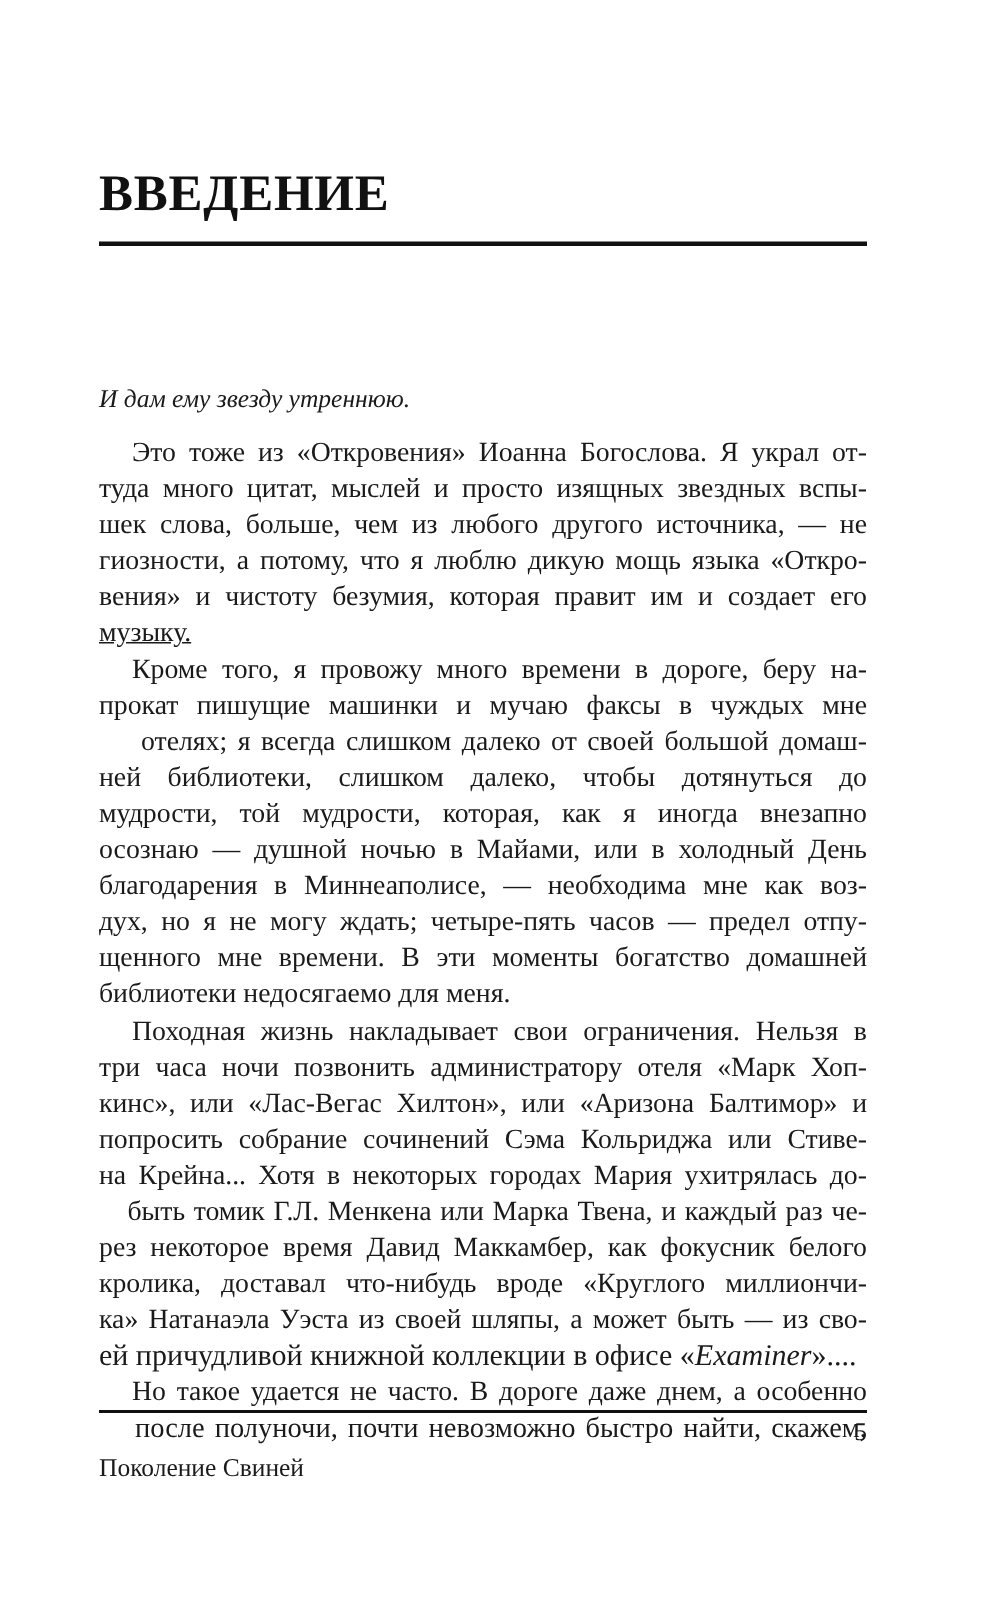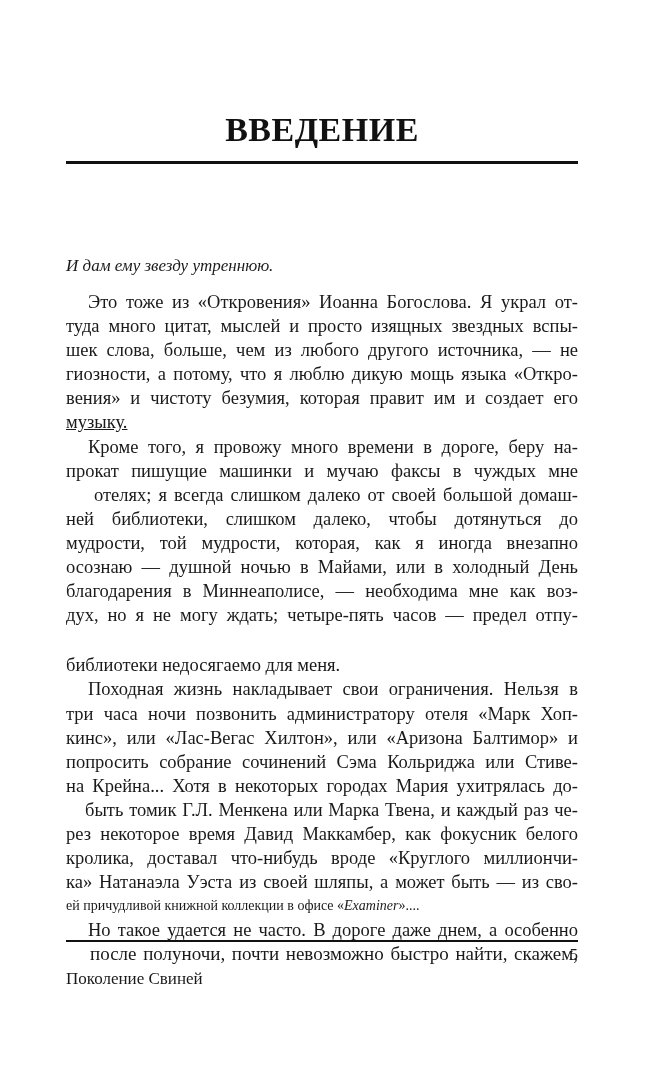--- a/index.html
+++ b/index.html
@@ -3,21 +3,21 @@
 <meta charset="utf-8">
 <style>
   html, body { margin: 0; padding: 0; background: #ffffff; }
   body {
     width: 669px; height: 1080px; position: relative; overflow: hidden;
     font-family: "Liberation Serif", "DejaVu Serif", serif;
     color: #1a1a1a;
   }
   .page { position: absolute; left: 66px; top: 0; width: 512px; height: 1080px; }
   .title {
-    position: absolute; top: 110px; left: 0; width: 512px; text-align: center;
+    position: absolute; top: 110px; left: 0; width: 512px; text-align: left;
     font-weight: bold; font-size: 34px; letter-spacing: 0.5px; color: #111;
     line-height: 40px; margin: 0;
   }
   .rule-top { position: absolute; top: 161px; left: 0; width: 512px; height: 3px; background: #111; }
   .epigraph {
     position: absolute; top: 254px; left: 0; font-style: italic; font-size: 17px;
     line-height: 24px; margin: 0;
   }
   .body-text { position: absolute; top: 290px; left: 0; width: 512px; }
   .line { display: block; text-align: justify; text-align-last: justify; white-space: nowrap; }
@@ -48,33 +48,34 @@
       </div>
       <div>
         <span class="line first" style="font-size: 18.5px; line-height: 24.1px; word-spacing: 0px;">Кроме того, я провожу много времени в дороге, беру на-</span>
         <span class="line" style="font-size: 18.5px; line-height: 24.1px; word-spacing: 0px;">прокат пишущие машинки и мучаю факсы в чуждых мне</span>
         <span class="line" style="font-size: 18.5px; line-height: 24.1px; word-spacing: 0px; margin-left: 28px;">отелях; я всегда слишком далеко от своей большой домаш-</span>
         <span class="line" style="font-size: 18.5px; line-height: 24.1px; word-spacing: 0px;">ней библиотеки, слишком далеко, чтобы дотянуться до</span>
         <span class="line" style="font-size: 18.5px; line-height: 24.1px; word-spacing: 0px;">мудрости, той мудрости, которая, как я иногда внезапно</span>
         <span class="line" style="font-size: 18.5px; line-height: 24.1px; word-spacing: 0px;">осознаю — душной ночью в Майами, или в холодный День</span>
         <span class="line" style="font-size: 18.5px; line-height: 24.1px; word-spacing: 0px;">благодарения в Миннеаполисе, — необходима мне как воз-</span>
         <span class="line" style="font-size: 18.5px; line-height: 24.1px; word-spacing: 0px;">дух, но я не могу ждать; четыре-пять часов — предел отпу-</span>
-        <span class="line last" style="font-size: 18.5px; line-height: 24.1px; margin-top: 26px;">библиотеки недосягаемо для меня.</span>
+        <span class="line" style="font-size: 18.5px; line-height: 24.1px; word-spacing: 0px;">щенного мне времени. В эти моменты богатство домашней</span>
+        <span class="line last" style="font-size: 18.5px; line-height: 24.1px;">библиотеки недосягаемо для меня.</span>
       </div>
       <div>
         <span class="line first" style="font-size: 18.5px; line-height: 24.1px; word-spacing: 0px;">Походная жизнь накладывает свои ограничения. Нельзя в</span>
         <span class="line" style="font-size: 18.5px; line-height: 24.1px; word-spacing: 0px;">три часа ночи позвонить администратору отеля «Марк Хоп-</span>
         <span class="line" style="font-size: 18.5px; line-height: 24.1px; word-spacing: 0px;">кинс», или «Лас-Вегас Хилтон», или «Аризона Балтимор» и</span>
         <span class="line" style="font-size: 18.5px; line-height: 24.1px; word-spacing: 0px;">попросить собрание сочинений Сэма Кольриджа или Стиве-</span>
         <span class="line" style="font-size: 18.5px; line-height: 24.1px; word-spacing: 0px;">на Крейна... Хотя в некоторых городах Мария ухитрялась до-</span>
         <span class="line" style="font-size: 18.5px; line-height: 24.1px; word-spacing: 0px; margin-left: 19px;">быть томик Г.Л. Менкена или Марка Твена, и каждый раз че-</span>
         <span class="line" style="font-size: 18.5px; line-height: 24.1px; word-spacing: 0px;">рез некоторое время Давид Маккамбер, как фокусник белого</span>
         <span class="line" style="font-size: 18.5px; line-height: 24.1px; word-spacing: 0px;">кролика, доставал что-нибудь вроде «Круглого миллиончи-</span>
         <span class="line" style="font-size: 18.5px; line-height: 24.1px; word-spacing: 0px;">ка» Натанаэла Уэста из своей шляпы, а может быть — из сво-</span>
-        <span class="line last" style="font-size: 14px; line-height: 24.1px;">ей причудливой книжной коллекции в офисе «<em class="ex">Examiner</em>»....</span>
+        <span class="line last" style="font-size: 20px; line-height: 24.1px;">ей причудливой книжной коллекции в офисе «<em class="ex">Examiner</em>»....</span>
       </div>
       <div>
         <span class="line first" style="font-size: 18.5px; line-height: 24.1px; word-spacing: 0px;">Но такое удается не часто. В дороге даже днем, а особенно</span>
         <span class="line" style="font-size: 19px; line-height: 24.1px; word-spacing: 0px; margin-left: 24px;">после полуночи, почти невозможно быстро найти, скажем,</span>
       </div>
     </div>
 
   <div class="rule-bottom"></div>
   <div class="footer">
     <span class="title-run">Поколение Свиней</span>

